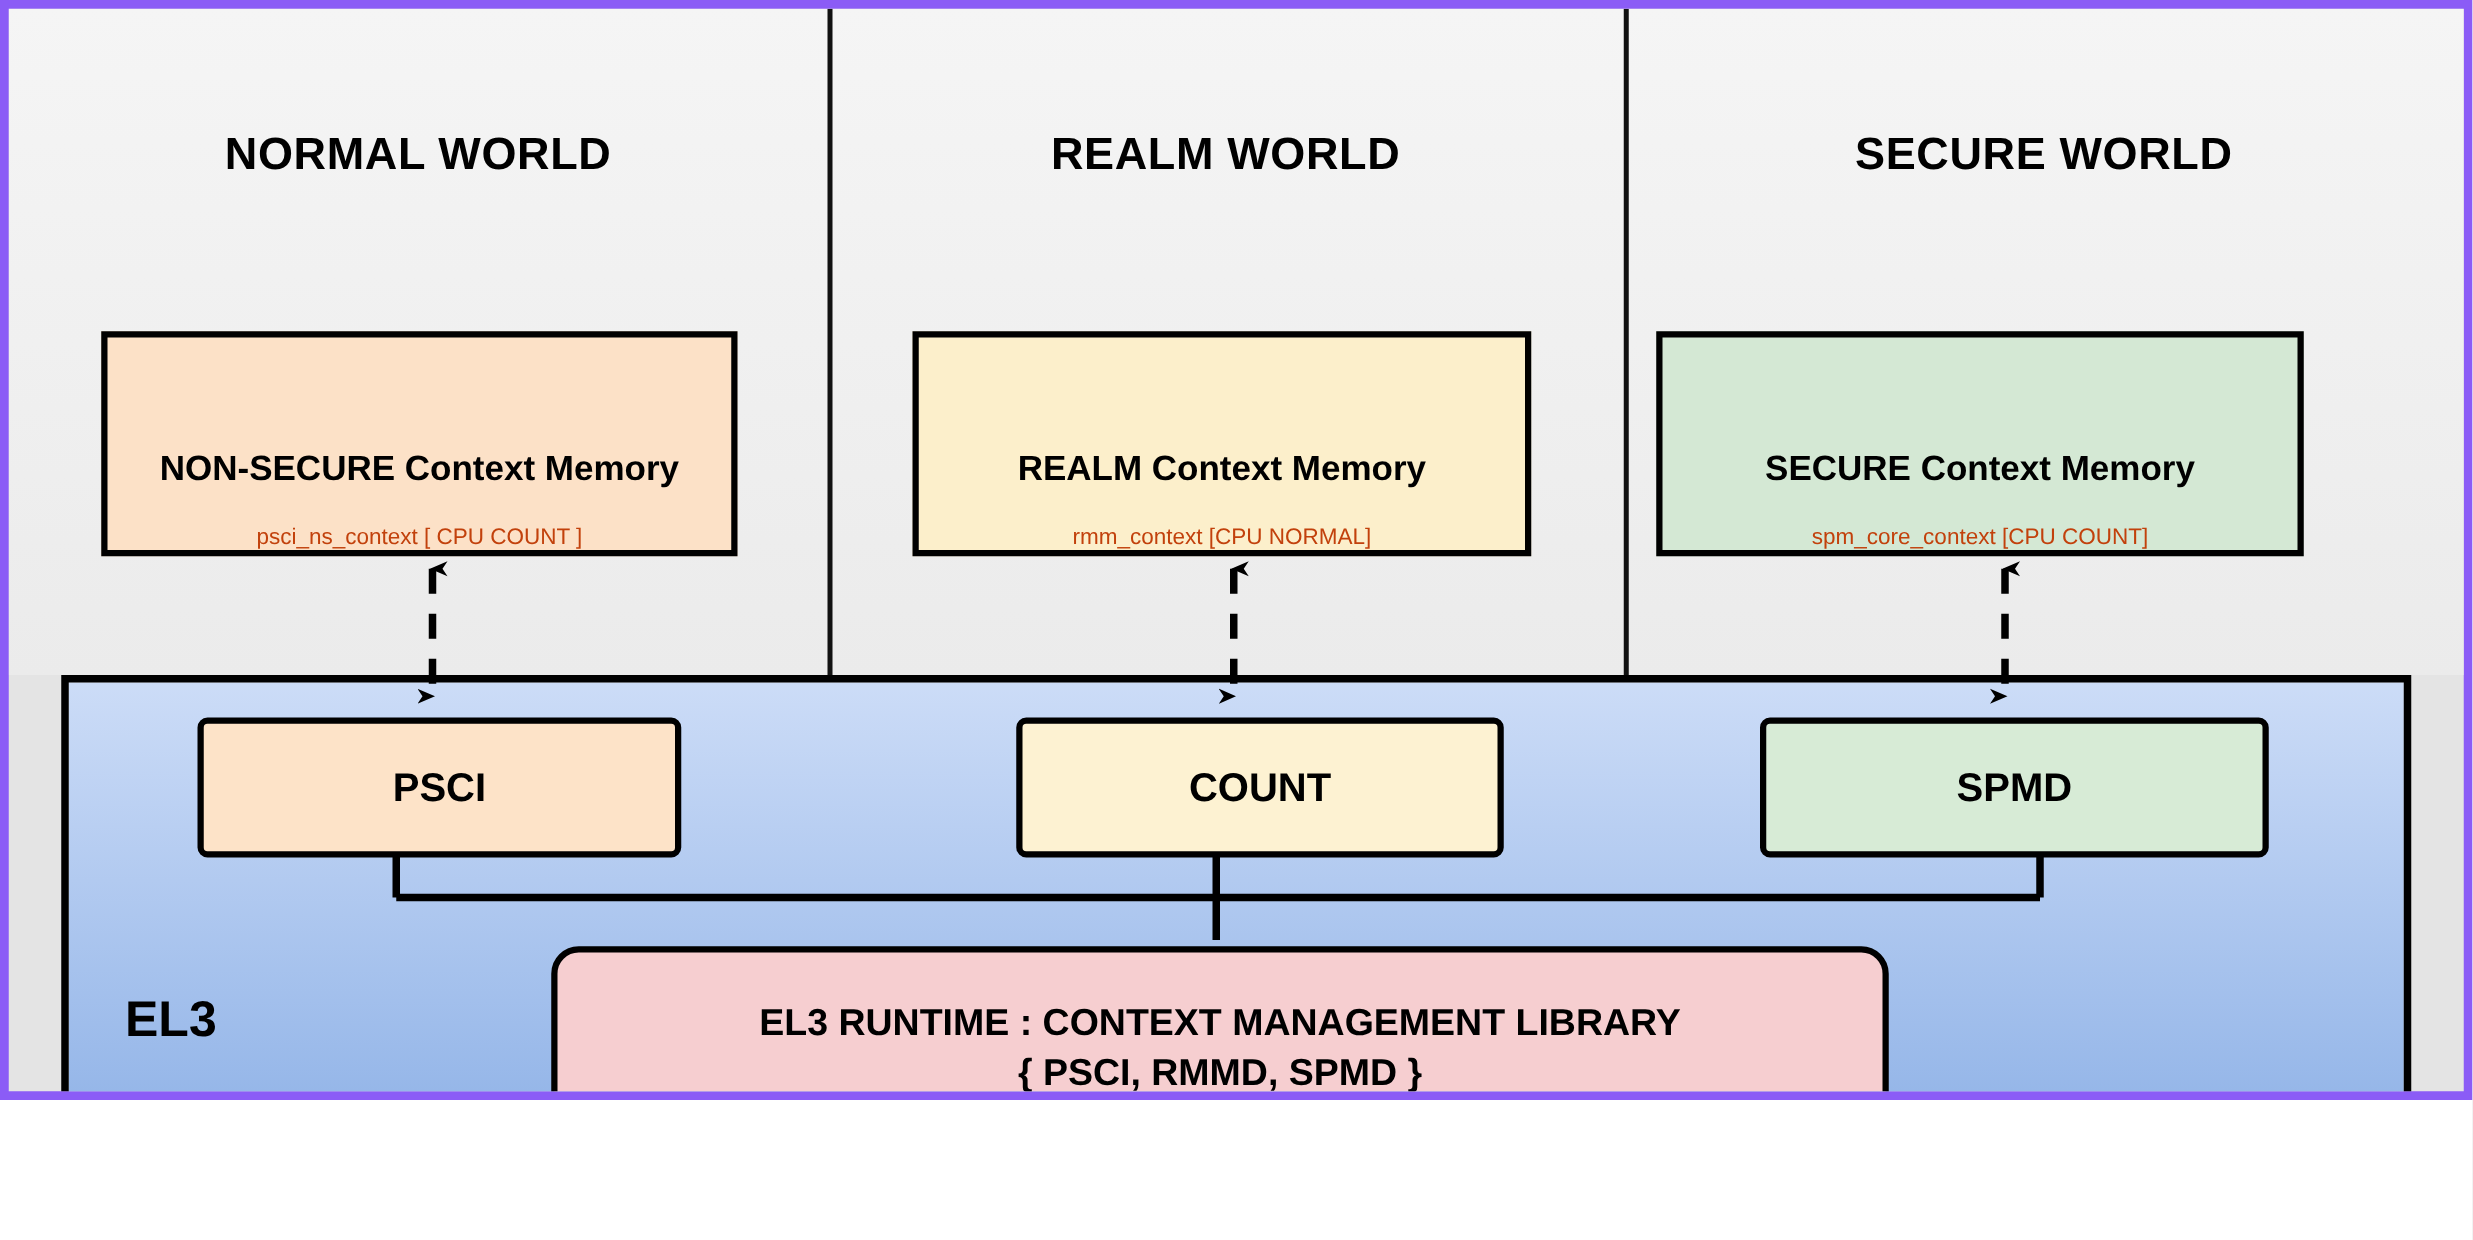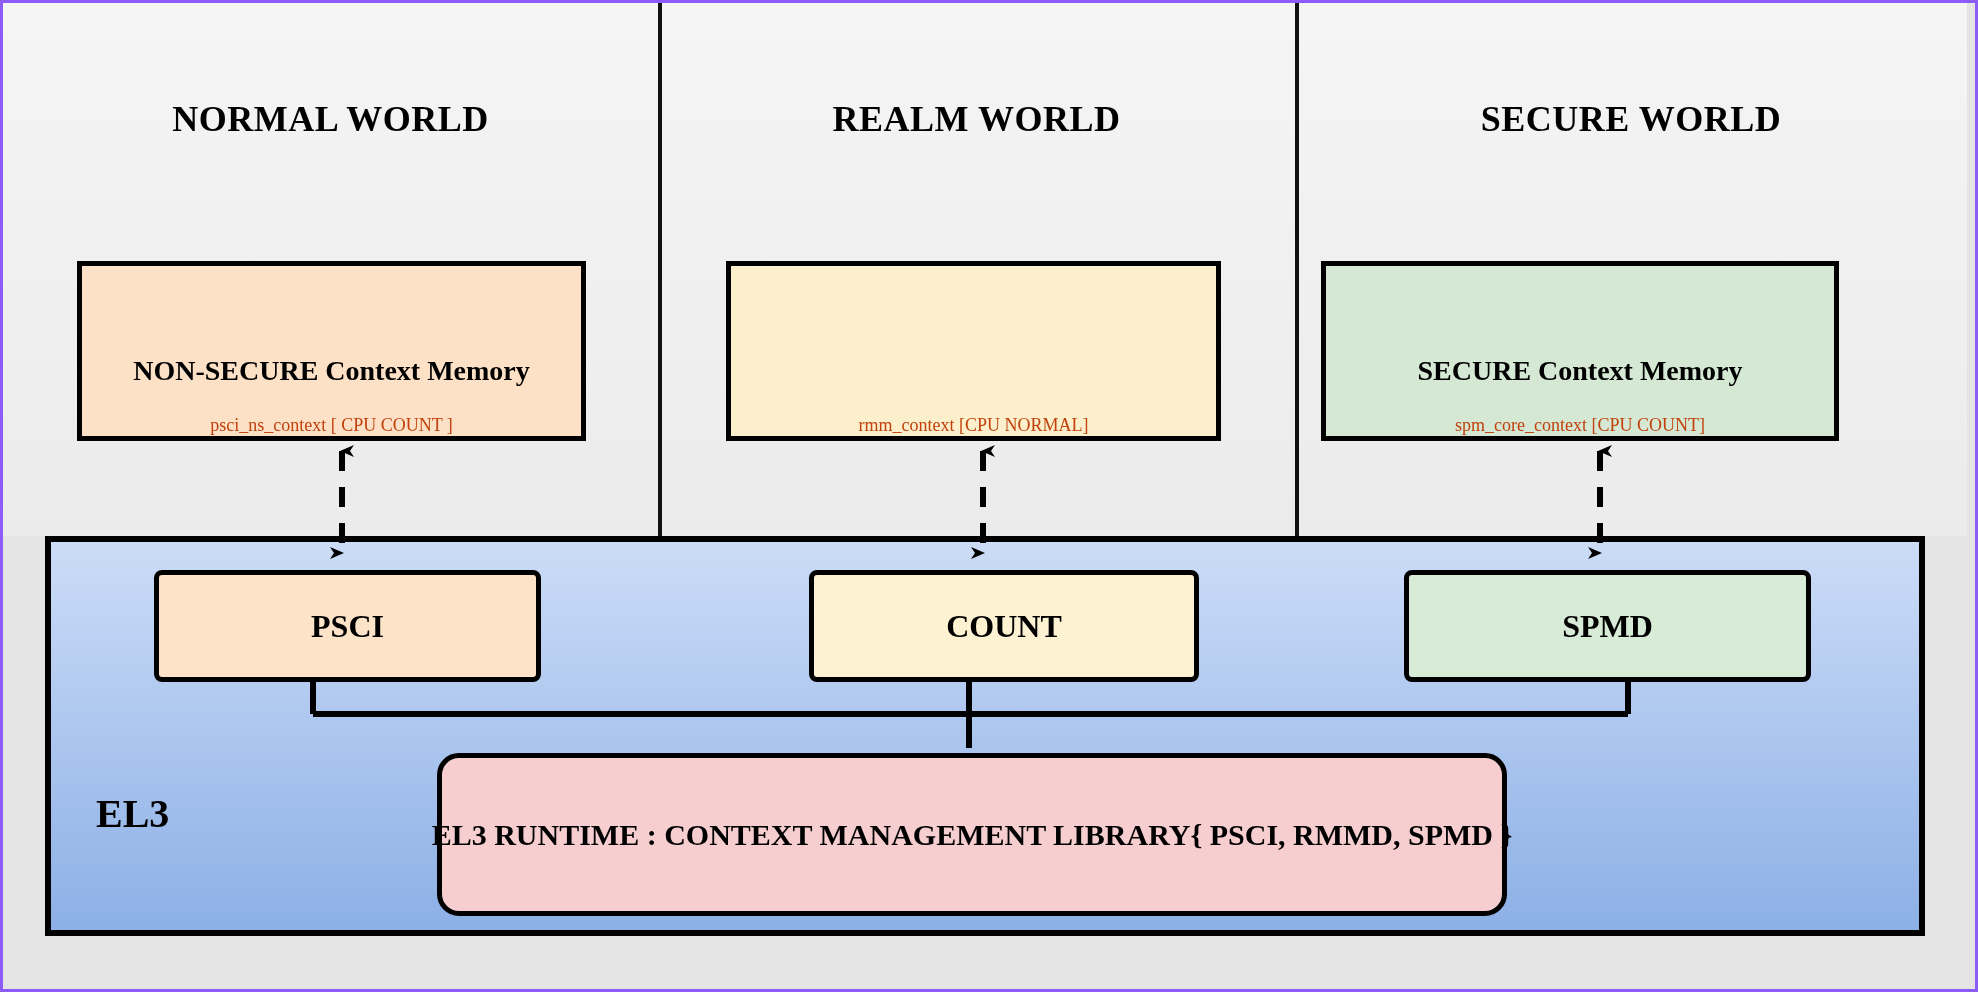--- a/index.html
+++ b/index.html
@@ -3,25 +3,25 @@
 <meta charset="utf-8">
 <style>
   html, body {
     margin: 0;
     padding: 0;
     background: #ffffff;
   }
   #canvas {
     position: relative;
     width: 1978px;
-    height: 992px;
+    height: 880px;
     background: #e4e4e4;
-    border: 3px solid #8b5cf6;
-    box-sizing: border-box;
-    font-family: Liberation Serif, serif;
+    border: 7px solid #8b5cf6;
+    box-sizing: border-box;
+    font-family: Liberation Sans, sans-serif;
     overflow: hidden;
   }
 
   
   #worlds-band {
     position: absolute;
     left: 0px;
     top: 0px;
     width: 1964px;
     height: 533px;
@@ -109,21 +109,21 @@
     position: absolute;
     left: 386px;
     top: 211px;
     width: 1070px;
     height: 163px;
     background: #f6ced0;
     border: 5px solid #000000;
     border-radius: 22px;
     box-sizing: border-box;
     display: flex;
-    flex-direction: row;
+    flex-direction: column;
     align-items: center;
     justify-content: center;
     text-align: center;
   }
   #runtime-box .rt-line {
     font-size: 30px;
     font-weight: bold;
     color: #000000;
     line-height: 1.32;
     white-space: nowrap;
@@ -157,20 +157,21 @@
     <div class="world-col" style="left:1292px; width:672px;">
       <div class="world-title">SECURE WORLD</div>
     </div>
 
     <div class="ctx-box" style="left:74px; width:509px; background:#fce1c7;">
       <div class="ctx-title">NON-SECURE Context Memory</div>
       <div class="ctx-sub">psci_ns_context  [ CPU COUNT ]</div>
     </div>
 
     <div class="ctx-box" style="left:723px; width:495px; background:#fcefcb;">
+      <div class="ctx-title">REALM Context Memory</div>
       <div class="ctx-sub">rmm_context [CPU NORMAL]</div>
     </div>
 
     <div class="ctx-box" style="left:1318px; width:518px; background:#d4e8d4;">
       <div class="ctx-title">SECURE Context Memory</div>
       <div class="ctx-sub">spm_core_context  [CPU COUNT]</div>
     </div>
   </div>
 
   <div id="el3-panel">

